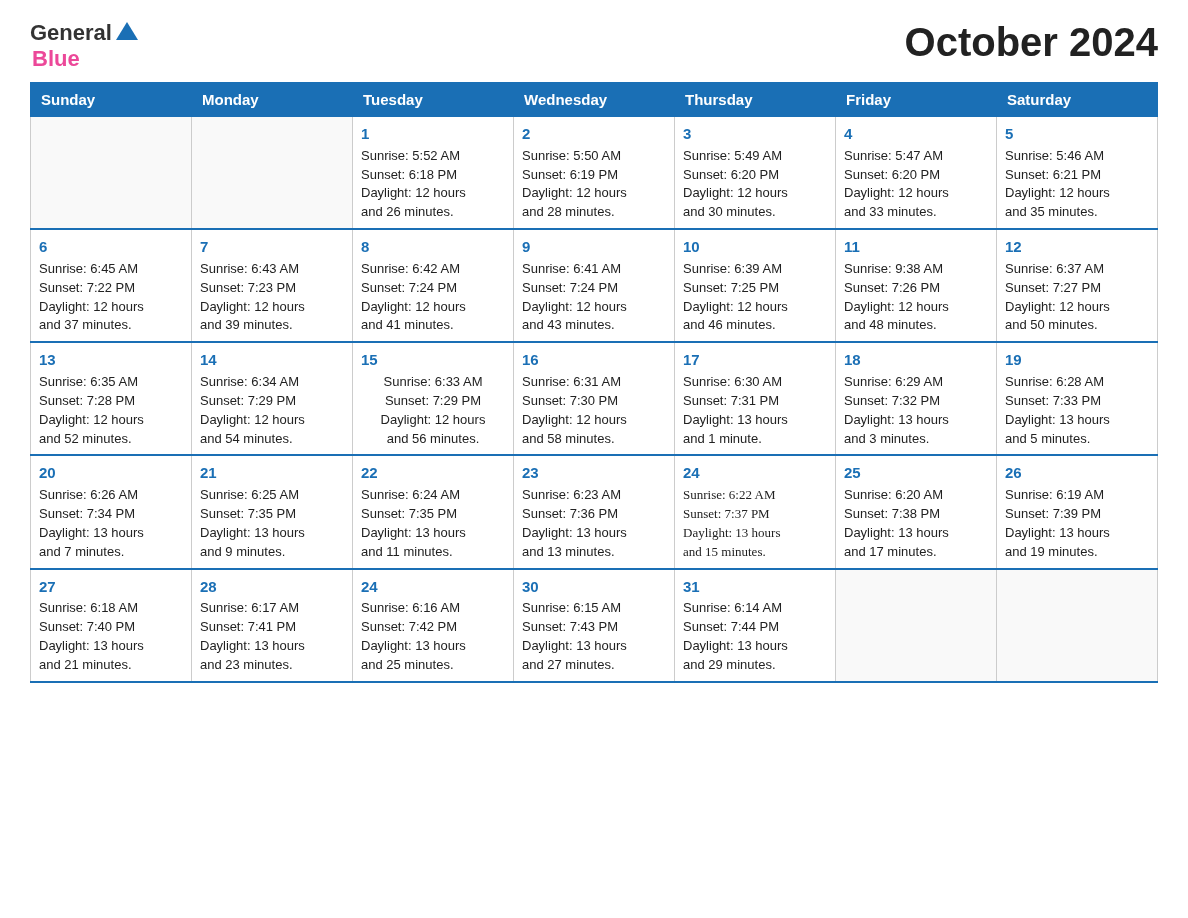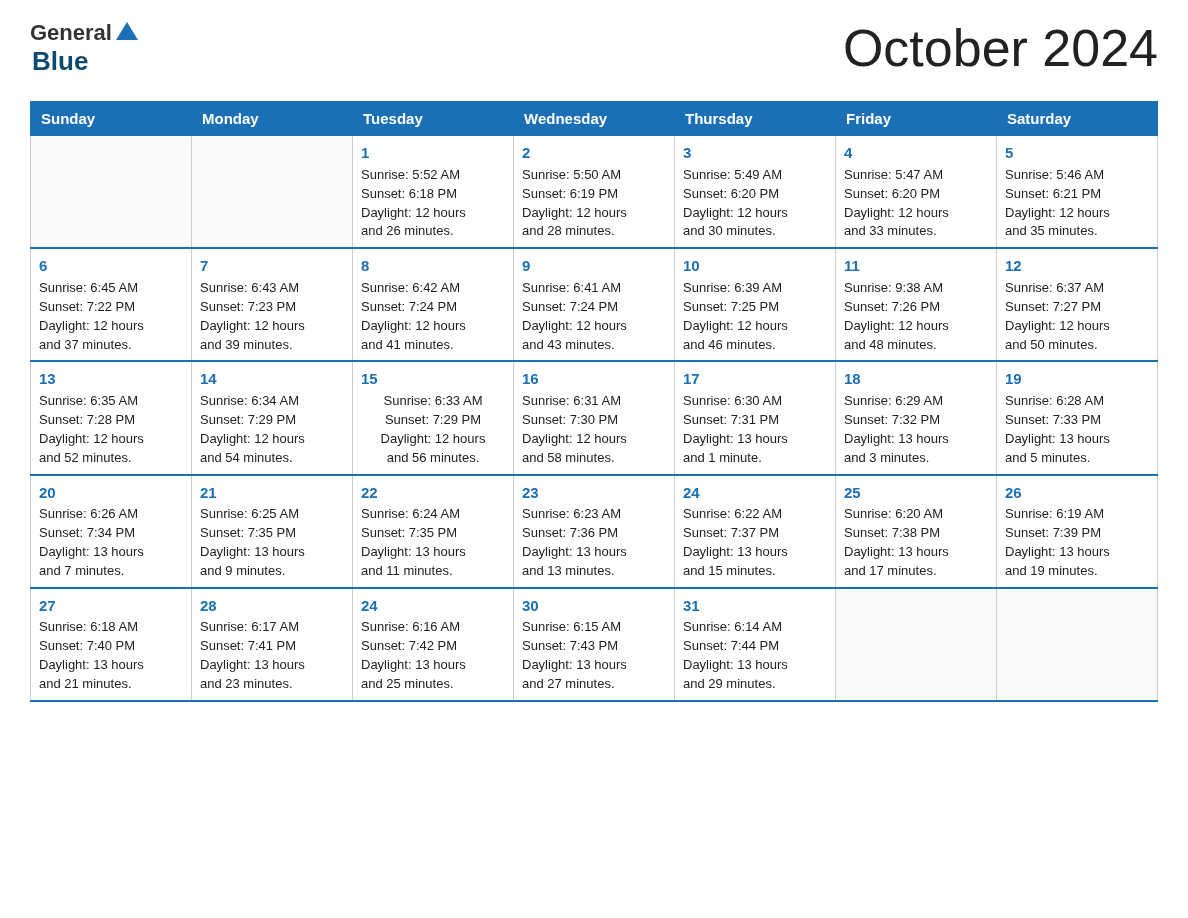--- a/index.html
+++ b/index.html
@@ -7,39 +7,39 @@
       background: #fff;
       font-family: Arial, Helvetica, sans-serif;
       width: 1188px;
       min-height: 918px;
       padding: 20px 30px;
     }
     .header-area {
       display: flex;
       justify-content: space-between;
       align-items: flex-start;
-      margin-bottom: 24px;
+      margin-bottom: 10px;
       gap: 24px;
     }
     .logo-text-general {
       font-size: 22px;
       font-weight: bold;
       color: #333;
     }
     .logo-text-blue {
-      font-size: 26px;
-      font-weight: bold;
-      color: #0c4a6e;
+      font-size: 22px;
+      font-weight: bold;
+      color: #ec4899;
     }
     .title-area {
       text-align: right;
     }
     .month-title {
-      font-size: 52px;
-      font-weight: normal;
+      font-size: 40px;
+      font-weight: bold;
       color: #222;
       line-height: 1.1;
     }
     .location-title {
       font-size: 20px;
       color: #444;
       margin-top: 4px;
     }
     .calendar {
       width: 100%;
@@ -290,21 +290,21 @@
         </td>
         <td>
           <span class="day-num">23</span>
           <div style="white-space: pre-line;">Sunrise: 6:23 AM
 Sunset: 7:36 PM
 Daylight: 13 hours
 and 13 minutes.</div>
         </td>
         <td>
           <span class="day-num">24</span>
-          <div style="white-space: pre-line;">Sunrise: 6:22 AM
+          <div style="white-space: pre-line; font-family: Liberation Serif, serif;">Sunrise: 6:22 AM
 Sunset: 7:37 PM
 Daylight: 13 hours
 and 15 minutes.</div>
         </td>
         <td>
           <span class="day-num">25</span>
           <div style="white-space: pre-line;">Sunrise: 6:20 AM
 Sunset: 7:38 PM
 Daylight: 13 hours
 and 17 minutes.</div>

